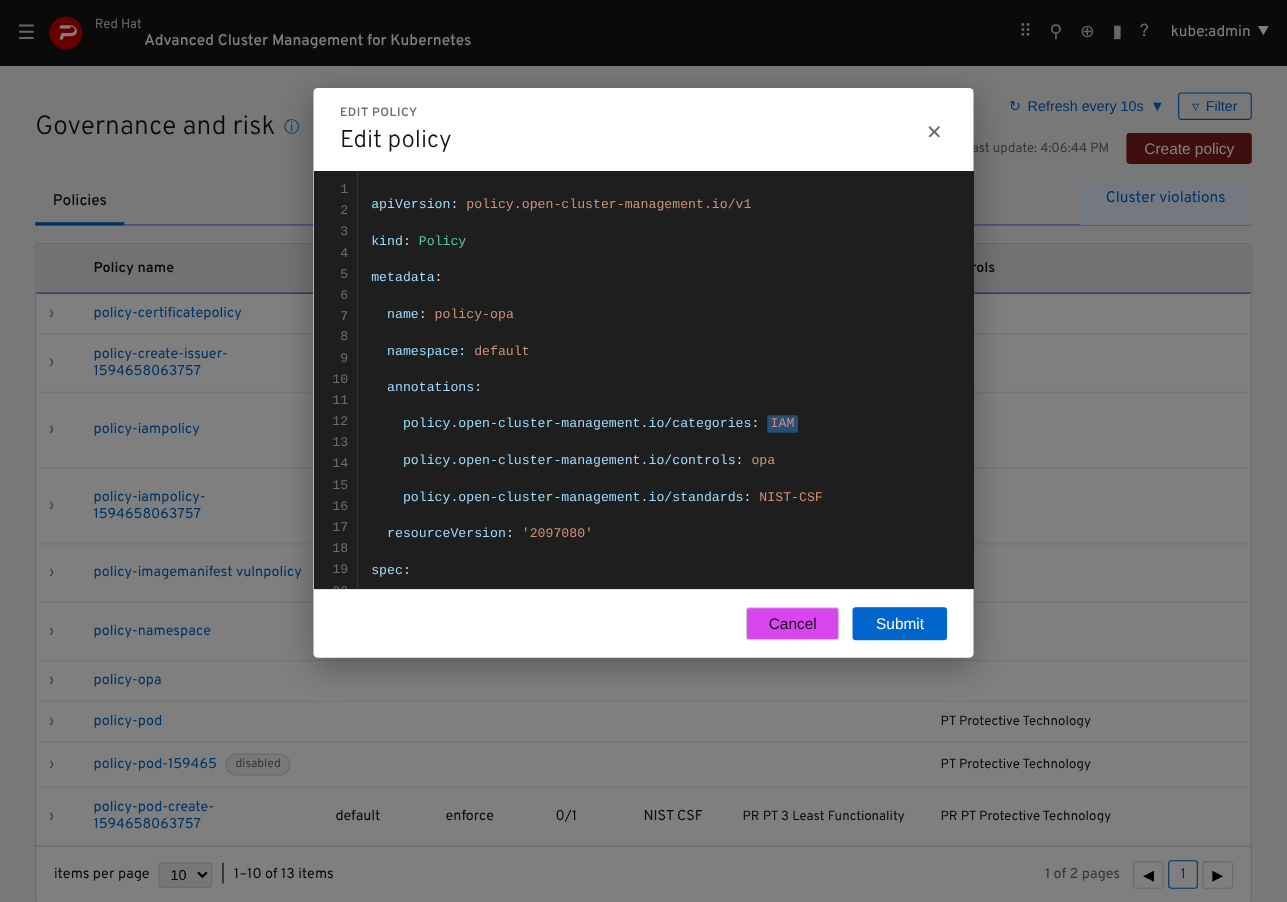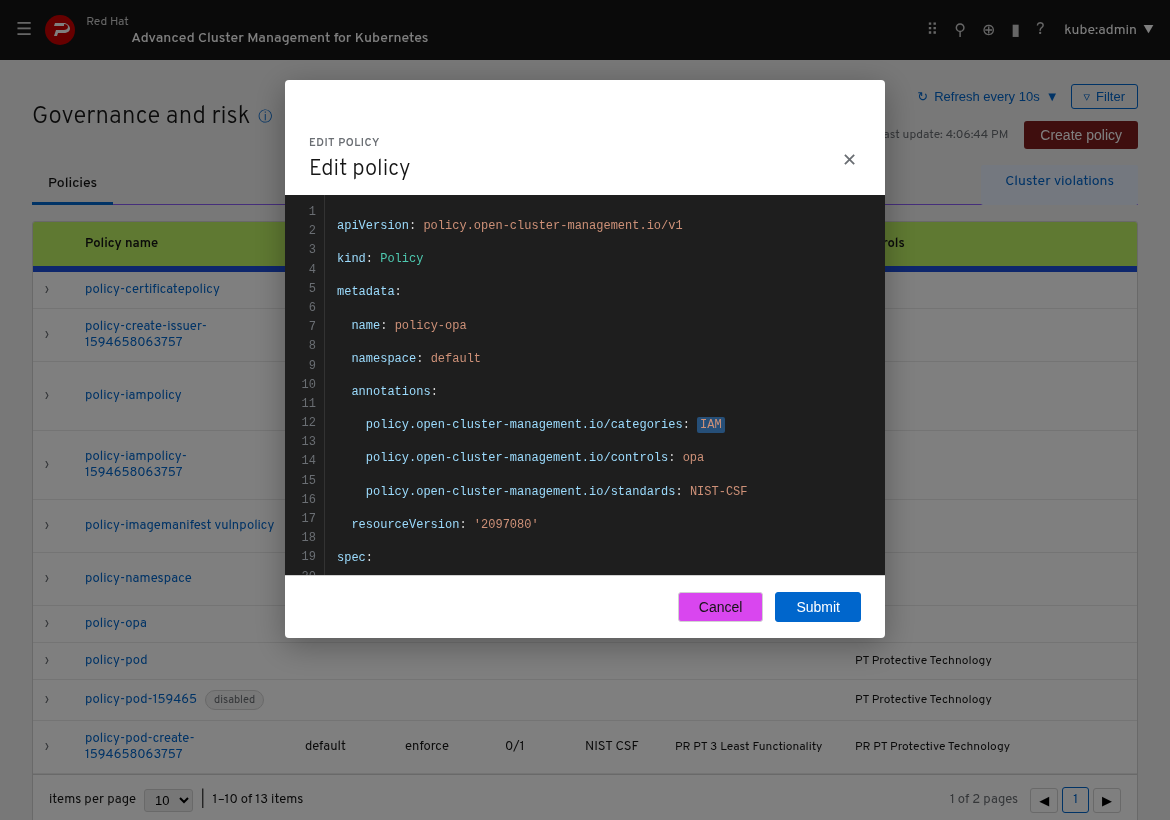--- a/index.html
+++ b/index.html
@@ -39,21 +39,21 @@
     .last-update { color: #6a6e73; font-size: 12px; }
     .create-policy-btn { background: #7f1d1d; color: #fff; border: none; padding: 6px 16px; border-radius: 3px; cursor: pointer; font-size: 14px; }
 
     
     .tabs { display: flex; border-bottom: 1px solid #8b5cf6; margin-bottom: 16px; }
     .tab { padding: 10px 16px; cursor: pointer; color: #6a6e73; font-size: 14px; border-bottom: 3px solid transparent; margin-bottom: -1px; }
     .tab.active { color: #151515; border-bottom-color: #06c; font-weight: 500; }
 
     
     .table-container { background: #fff; border: 1px solid #d2d2d2; border-radius: 3px; overflow: hidden; }
-    .table-header-row { display: grid; grid-template-columns: 40px 220px 100px 100px 80px 90px 180px 220px; background: #bef264; border-bottom: 6px solid #1d4ed8; padding: 8px 0; }
+    .table-header-row { display: grid; grid-template-columns: 40px 220px 100px 100px 80px 90px 180px 220px; background: #e5e5e5; border-bottom: 1px solid #1d4ed8; padding: 8px 0; }
     .th { padding: 6px 12px; font-size: 13px; font-weight: 600; color: #151515; }
     .table-row { display: grid; grid-template-columns: 40px 220px 100px 100px 80px 90px 180px 220px; border-bottom: 1px solid #e8e8e8; align-items: center; padding: 4px 0; }
     .table-row:last-child { border-bottom: none; }
     .td { padding: 6px 12px; font-size: 13px; color: #151515; }
     .td a { color: #06c; text-decoration: none; }
     .expand-icon { color: #6a6e73; cursor: pointer; }
     .disabled-badge { background: #f0f0f0; color: #6a6e73; border: 1px solid #d2d2d2; padding: 2px 8px; border-radius: 10px; font-size: 11px; }
 
     
     .pagination-bar { display: flex; align-items: center; justify-content: space-between; padding: 12px 16px; border-top: 1px solid #d2d2d2; background: #fff; }
@@ -80,21 +80,20 @@
       width: 600px;
       max-height: 600px;
       display: flex;
       flex-direction: column;
       box-shadow: 0 8px 32px rgba(0,0,0,0.3);
     }
     .modal-header {
       padding: 16px 24px 0;
       display: flex;
       flex-direction: column;
-      margin-top: 40px;
     }
     .modal-label {
       font-size: 11px;
       font-weight: 600;
       color: #6a6e73;
       letter-spacing: 0.5px;
       text-transform: uppercase;
       margin-bottom: 6px;
     }
     .modal-title-row {

